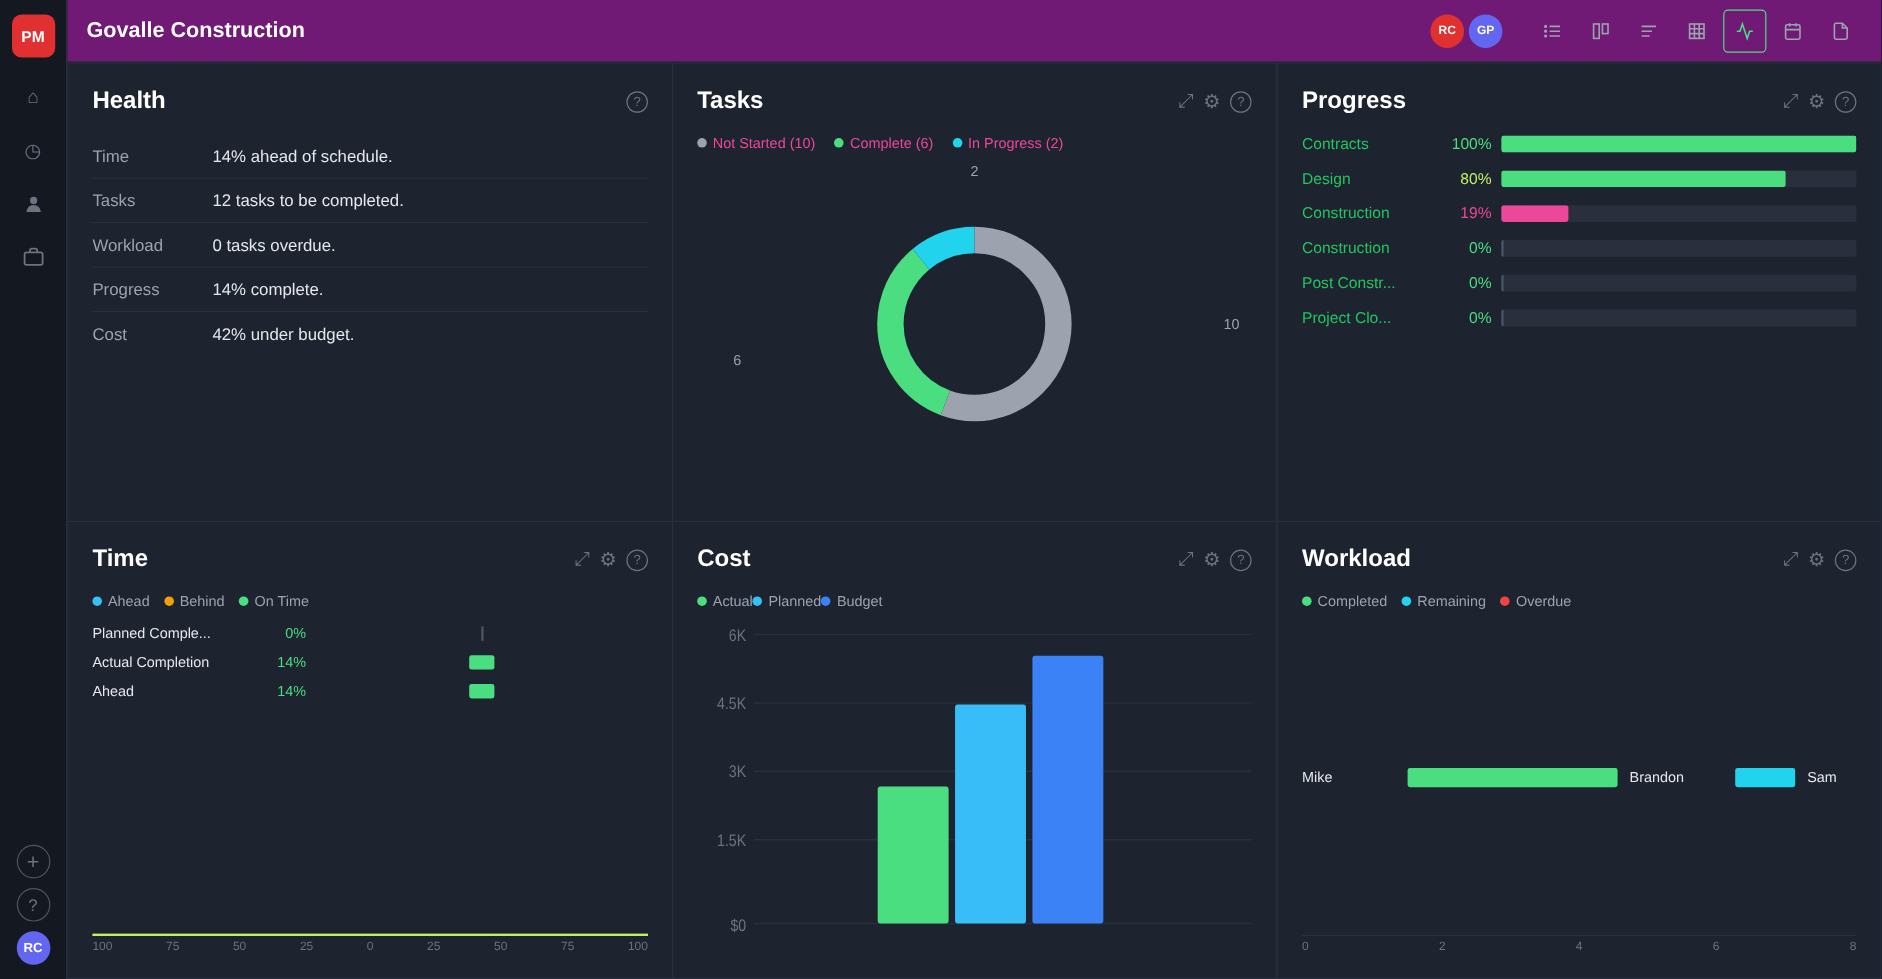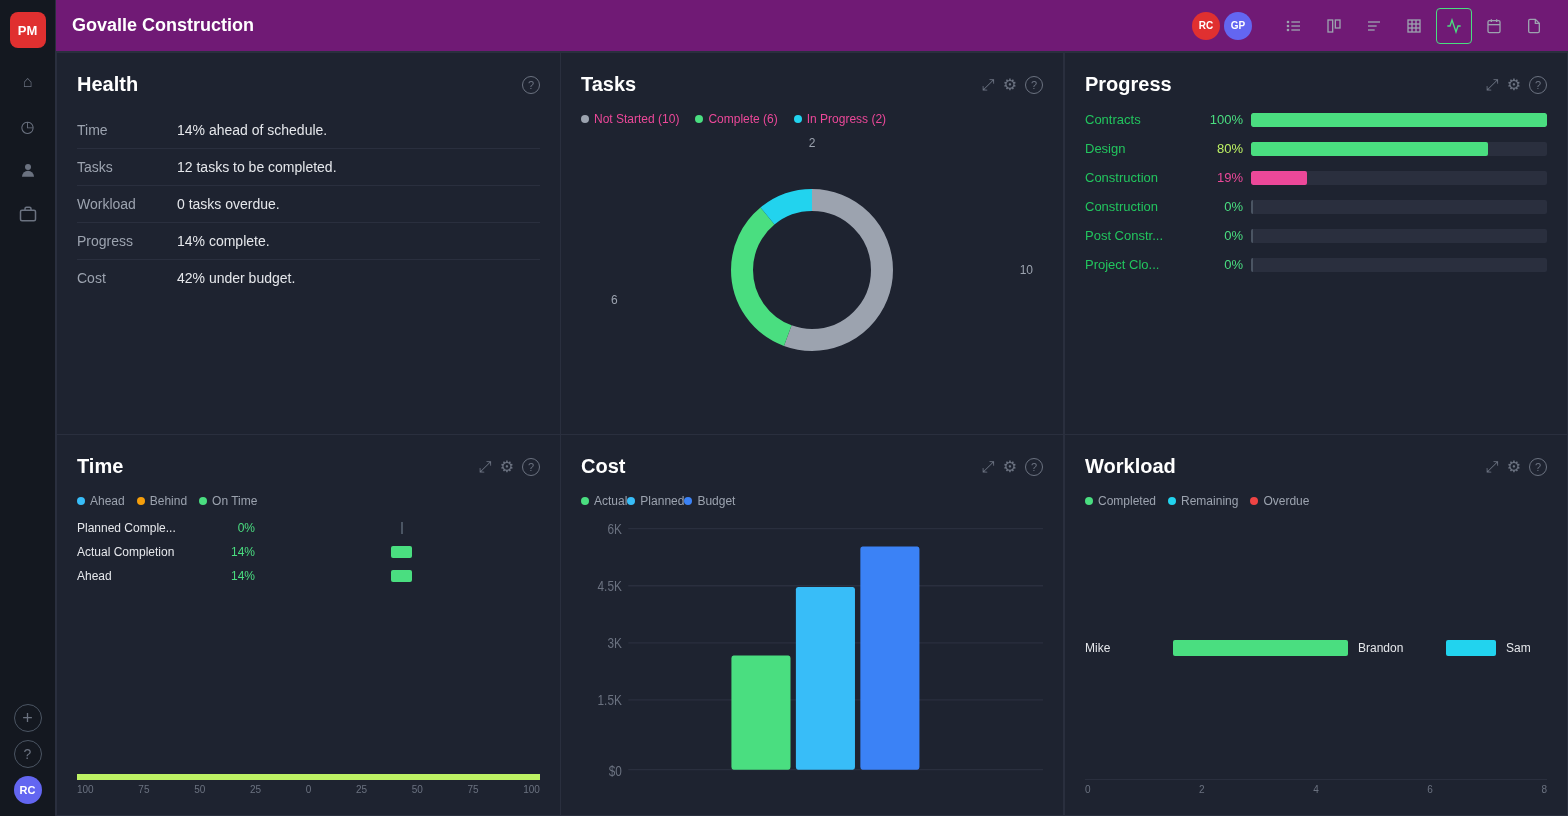--- a/index.html
+++ b/index.html
@@ -57,21 +57,21 @@
     .progress-tick { width: 2px; height: 14px; background: #4b5563; position: absolute; }
 
     
     .time-legend { display: flex; gap: 12px; font-size: 12px; color: #9ca3af; margin-bottom: 12px; flex-wrap: wrap; }
     .time-rows { flex: 1; display: flex; flex-direction: column; gap: 8px; }
     .time-row { display: flex; align-items: center; gap: 8px; font-size: 12px; }
     .time-row-label { width: 130px; color: #e5e7eb; flex-shrink: 0; }
     .time-row-pct { width: 40px; color: #4ade80; text-align: right; flex-shrink: 0; }
     .time-bar-area { flex: 1; height: 16px; display: flex; align-items: center; position: relative; }
     .time-bar { height: 12px; background: #4ade80; border-radius: 2px; }
-    .time-axis { display: flex; justify-content: space-between; font-size: 10px; color: #6b7280; margin-top: 8px; padding-top: 4px; border-top: 6px solid #bef264; }
+    .time-axis { display: flex; justify-content: space-between; font-size: 10px; color: #6b7280; margin-top: 8px; padding-top: 4px; border-top: 2px solid #bef264; }
 
     
     .cost-legend { display: flex; font-size: 12px; color: #9ca3af; margin-bottom: 8px; }
 
     
     .workload-legend { display: flex; gap: 12px; font-size: 12px; color: #9ca3af; margin-bottom: 12px; }
     .workload-rows { flex: 1; display: flex; gap: 10px; }
     .workload-row { display: flex; align-items: center; gap: 8px; font-size: 12px; }
     .workload-row-label { width: 80px; color: #e5e7eb; flex-shrink: 0; }
     .workload-bars { flex: 1; display: flex; gap: 2px; align-items: center; }

